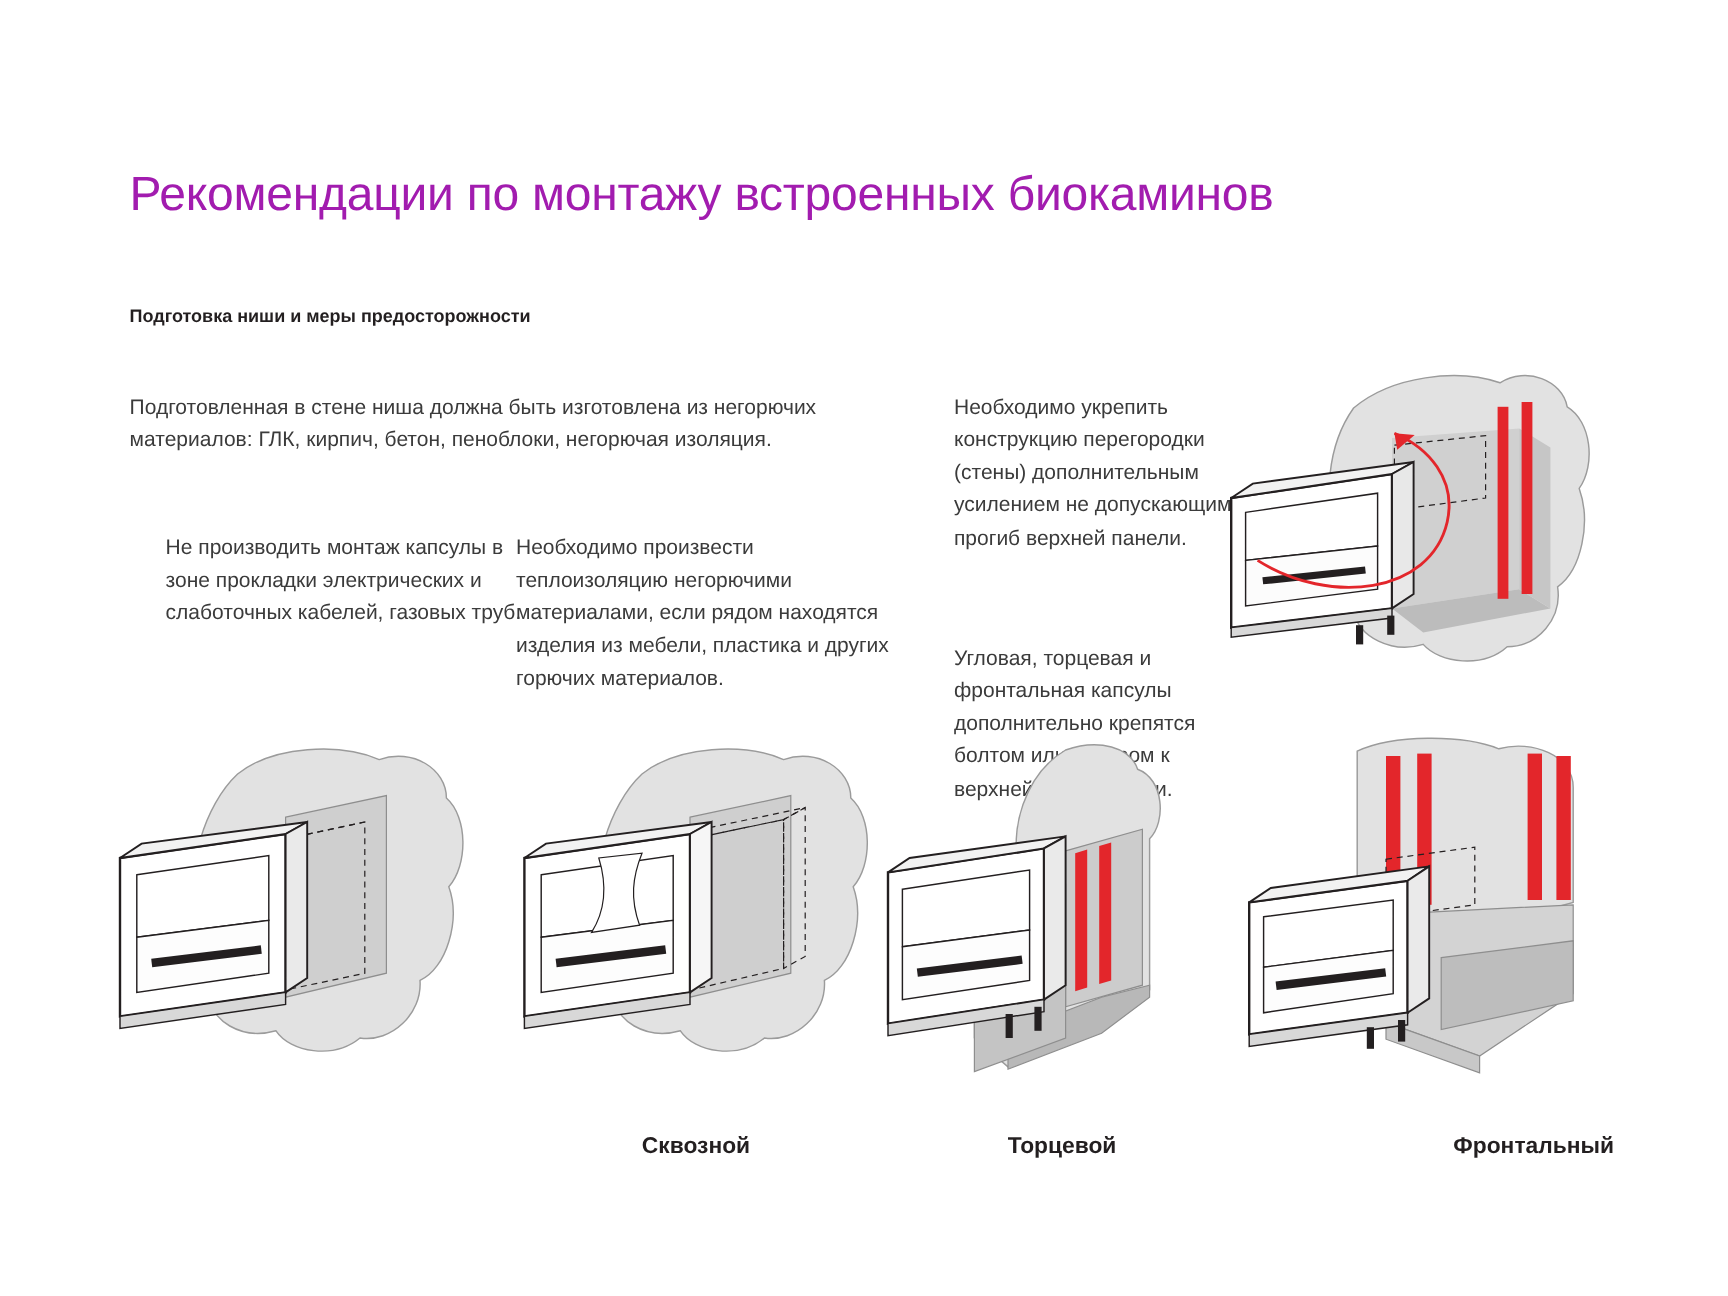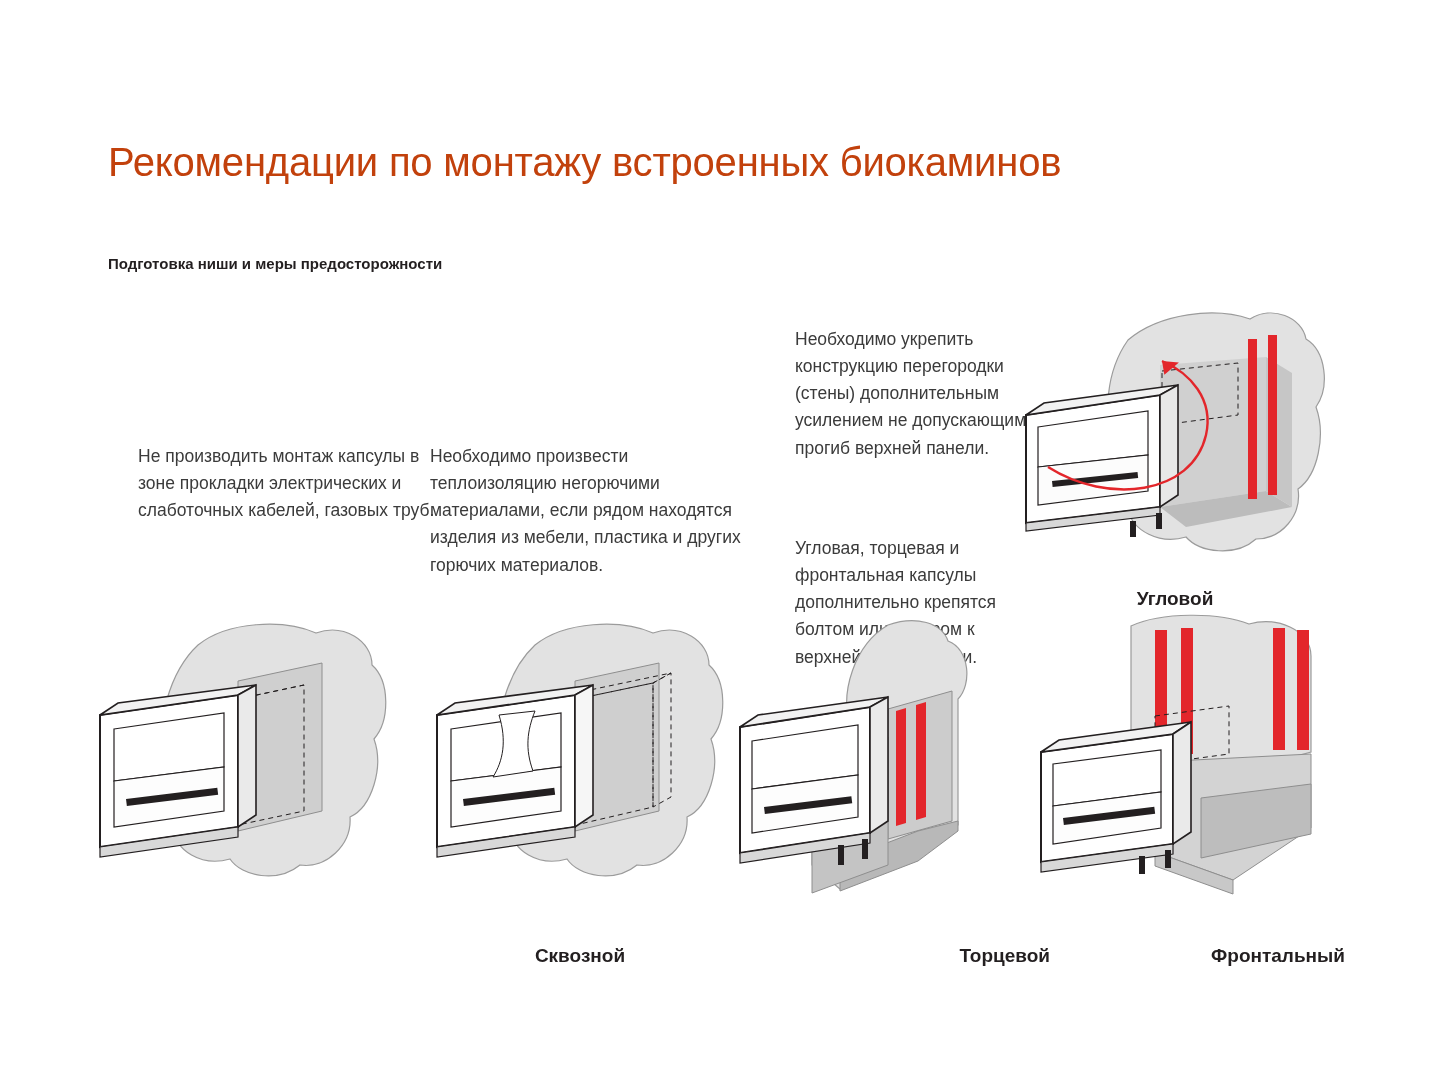--- a/index.html
+++ b/index.html
@@ -21,21 +21,21 @@
     background: #ffffff;
   }
   .title {
     position: absolute;
     left: 108px;
     top: 112px;
     width: 1240px;
     font-size: 40px;
     font-weight: 400;
     letter-spacing: -0.2px;
-    color: #c2410c;
+    color: #a21caf;
     line-height: 1.15;
     white-space: nowrap;
   }
   .subtitle {
     position: absolute;
     left: 108px;
     top: 243px;
     font-size: 15px;
     font-weight: 700;
     color: #231f20;
@@ -69,20 +69,21 @@
 </style>
 </head>
 <body>
 
 <div class="page">
 
   <h1 class="title">Рекомендации по монтажу встроенных биокаминов</h1>
 
   <h2 class="subtitle">Подготовка ниши и меры предосторожности</h2>
 
+  <p class="para p-intro">Подготовленная в стене ниша должна быть изготовлена из негорючих материалов: ГЛК, кирпич, бетон, пеноблоки, негорючая изоляция.</p>
   <p class="para p-left">Не производить монтаж капсулы в зоне прокладки электрических и слаботочных кабелей, газовых труб.</p>
   <p class="para p-right1">Необходимо укрепить конструкцию перегородки (стены) дополнительным усилением не допускающим прогиб верхней панели.</p>
   <p class="para p-mid">Необходимо произвести теплоизоляцию негорючими материалами, если рядом находятся изделия из мебели, пластика и других горючих материалов.</p>
   <p class="para p-right2">Угловая, торцевая и фронтальная капсулы дополнительно крепятся болтом или анкером к верхней панели ниши.</p>
 
   <div class="fig" style="left:1010px; top:295px; width:330px; height:300px;">
     <svg width="330" height="300" viewBox="0 0 330 300">
 
       <path d="M118 45 C150 18, 205 12, 240 24 C262 10, 292 22, 296 44
                C316 56, 320 92, 306 112 C316 140, 308 180, 288 194
@@ -108,21 +109,20 @@
         <rect x="42" y="186" width="86" height="6" fill="#231f20" transform="rotate(-6 42 186)"></rect>
         <path d="M16 228 L150 212 L150 220 L16 236 Z" fill="#d8d8d8" stroke="#231f20" stroke-width="1.2"></path>
         <path d="M146 218 L152 218 L152 234 L146 234 Z" fill="#231f20"></path>
         <path d="M120 226 L126 226 L126 242 L120 242 Z" fill="#231f20"></path>
       </g>
 
       <path d="M38 172 C98 210, 182 200, 196 140 C204 104, 180 78, 152 66" fill="none" stroke="#e3262b" stroke-width="2.4"></path>
       <path d="M152 66 L164 78 L145 78 Z" fill="#e3262b" transform="rotate(-40 152 66)"></path>
     </svg>
   </div>
-  <div class="caption" style="left:1010px; top:588px; width:330px;">Угловой</div>
 
   <div class="fig" style="left:78px; top:615px; width:330px; height:310px;">
     <svg width="330" height="310" viewBox="0 0 330 310">
       <path d="M120 30 C150 6, 206 4, 238 18 C266 8, 294 26, 294 50
                C312 66, 312 106, 296 124 C306 152, 294 192, 272 202
                C274 230, 248 254, 222 250 C200 268, 164 262, 152 244
                C124 252, 96 236, 96 212 C76 198, 74 158, 88 140
                C76 112, 92 56, 120 30 Z" fill="#e2e2e2" stroke="#9b9b9b" stroke-width="1.2"></path>
 
       <path d="M160 66 L244 48 L244 196 L160 216 Z" fill="#cfcfcf" stroke="#8e8e8e" stroke-width="1"></path>
@@ -188,21 +188,21 @@
         <path d="M150 92 L168 82 L168 206 L150 218 Z" fill="#eaeaea" stroke="#231f20" stroke-width="1.6"></path>
         <path d="M32 126 L138 110 L138 160 L32 174 Z" fill="#ffffff" stroke="#231f20" stroke-width="1.2"></path>
         <path d="M32 174 L138 160 L138 202 L32 218 Z" fill="#fdfdfd" stroke="#231f20" stroke-width="1.2"></path>
         <rect x="44" y="192" width="88" height="7" fill="#231f20" transform="rotate(-7 44 192)"></rect>
         <path d="M20 238 L150 218 L150 228 L20 248 Z" fill="#d8d8d8" stroke="#231f20" stroke-width="1.2"></path>
         <path d="M142 224 L148 224 L148 244 L142 244 Z" fill="#231f20"></path>
         <path d="M118 230 L124 230 L124 250 L118 250 Z" fill="#231f20"></path>
       </g>
     </svg>
   </div>
-  <div class="caption" style="left:720px; top:945px; width:330px;text-align:right;">Торцевой</div>
+  <div class="caption" style="left:720px; top:945px; width:330px;">Торцевой</div>
 
   <div class="fig" style="left:1005px; top:612px; width:340px; height:312px;">
     <svg width="340" height="312" viewBox="0 0 340 312">
 
       <path d="M126 14 C156 0, 214 0, 244 12 C272 4, 306 18, 306 44
                L306 140 L196 170 L126 152 Z" fill="#e2e2e2" stroke="#9b9b9b" stroke-width="1.2"></path>
       <rect x="150" y="18" width="12" height="126" fill="#e3262b"></rect>
       <rect x="176" y="16" width="12" height="126" fill="#e3262b"></rect>
       <rect x="268" y="16" width="12" height="122" fill="#e3262b"></rect>
       <rect x="292" y="18" width="12" height="120" fill="#e3262b"></rect>

